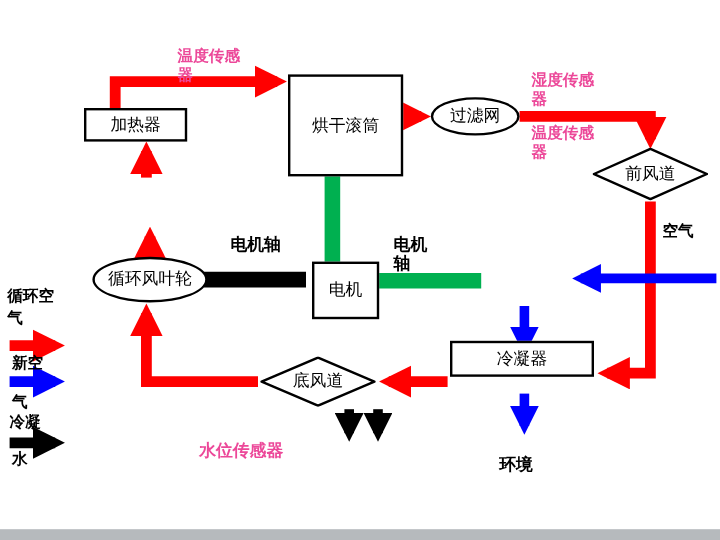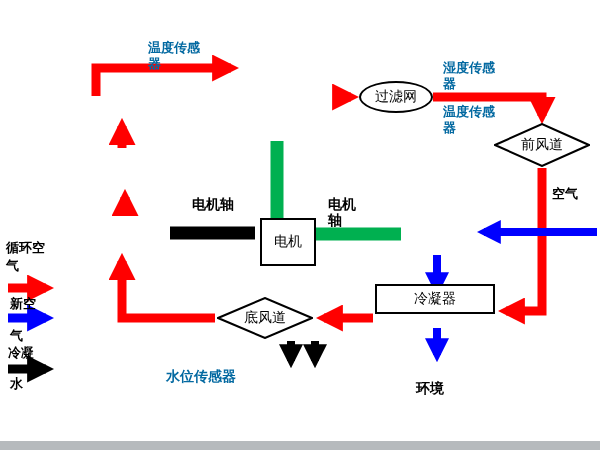--- a/index.html
+++ b/index.html
@@ -9,21 +9,21 @@
   .layer { position:absolute; left:0; top:0; width:600px; height:450px; z-index:1; }
   .node { position:absolute; display:flex; align-items:center; justify-content:center;
           font-size:14px; color:#000; z-index:2; }
   .rect { background:#fff; border:2px solid #000; }
   .ellipse { background:#fff; border:2px solid #000000; border-radius:50%; }
   .diamond { background:transparent; }
   .diamond svg { position:absolute; left:0; top:0; width:100%; height:100%; }
   .diamond .nlabel { position:relative; }
   .nlabel { white-space:nowrap; }
   .lbl { position:absolute; z-index:3; font-size:13px; font-weight:bold; line-height:16px; }
-  .red { color:#0369a1; }
+  .red { color:#ec4899; }
   .blk { color:#000000; }
   .edge-strip { position:absolute; left:0; right:0; bottom:0; height:9px; background:#b6babd; z-index:4; }
 </style>
 </head>
 <body>
 
 <div class="canvas">
 
   <svg class="layer" width="600" height="450" viewBox="0 0 600 450">
     <defs>
@@ -56,34 +56,43 @@
     <polyline points="437,328 437,355" fill="none" stroke="#0000ff" stroke-width="8" marker-end="url(#mb)"></polyline>
 
     <polyline points="291,341 291,361" fill="none" stroke="#000000" stroke-width="8" marker-end="url(#mk)"></polyline>
     <polyline points="315,341 315,361" fill="none" stroke="#000000" stroke-width="8" marker-end="url(#mk)"></polyline>
 
     <line x1="8" y1="288" x2="46" y2="288" stroke="#ff0000" stroke-width="9" marker-end="url(#mr)"></line>
     <line x1="8" y1="318" x2="46" y2="318" stroke="#0000ff" stroke-width="9" marker-end="url(#mb)"></line>
     <line x1="8" y1="369" x2="46" y2="369" stroke="#000000" stroke-width="9" marker-end="url(#mk)"></line>
   </svg>
 
+  <div class="node rect" style="left:70px;top:90px;width:86px;height:28px">
+    <span class="nlabel">加热器</span>
+  </div>
 
+  <div class="node rect" style="left:240px;top:62px;width:96px;height:85px">
+    <span class="nlabel">烘干滚筒</span>
+  </div>
 
   <div class="node ellipse" style="left:359px;top:81px;width:74px;height:32px">
     <span class="nlabel">过滤网</span>
   </div>
 
   <div class="node diamond" style="left:494px;top:123px;width:96px;height:44px">
     <svg viewBox="0 0 96 44">
       <polygon points="1,22 48,1 95,22 48,43" fill="#ffffff" stroke="#000000" stroke-width="2"></polygon>
     </svg>
     <span class="nlabel">前风道</span>
   </div>
 
 
+  <div class="node ellipse" style="left:77px;top:214px;width:96px;height:38px">
+    <span class="nlabel">循环风叶轮</span>
+  </div>
 
   <div class="node rect" style="left:260px;top:218px;width:56px;height:48px">
     <span class="nlabel">电机</span>
   </div>
 
 
   <div class="node rect" style="left:375px;top:284px;width:120px;height:30px">
     <span class="nlabel">冷凝器</span>
   </div>
 

